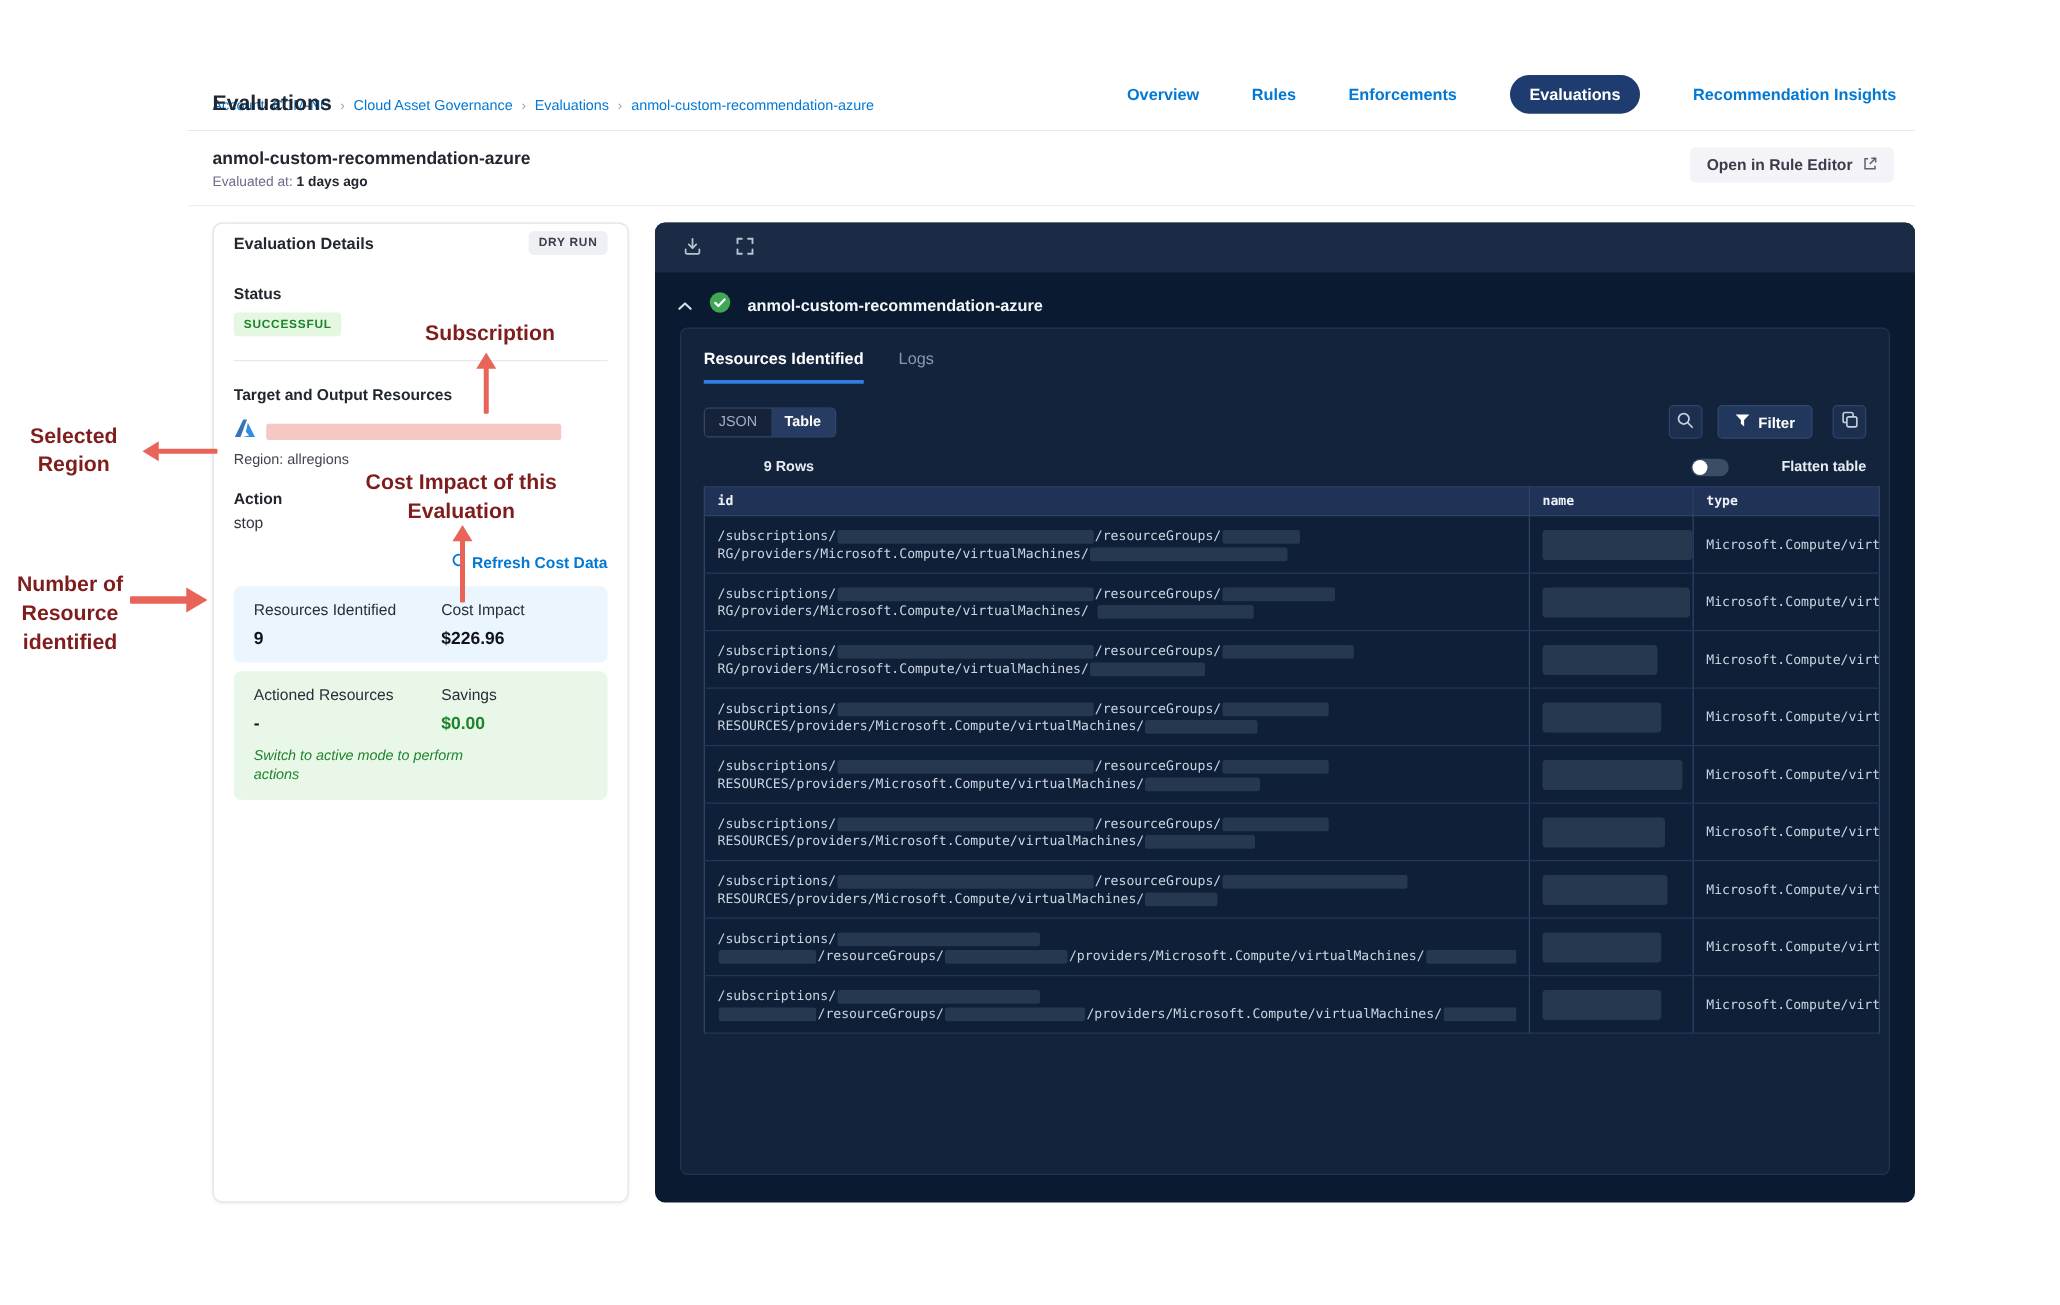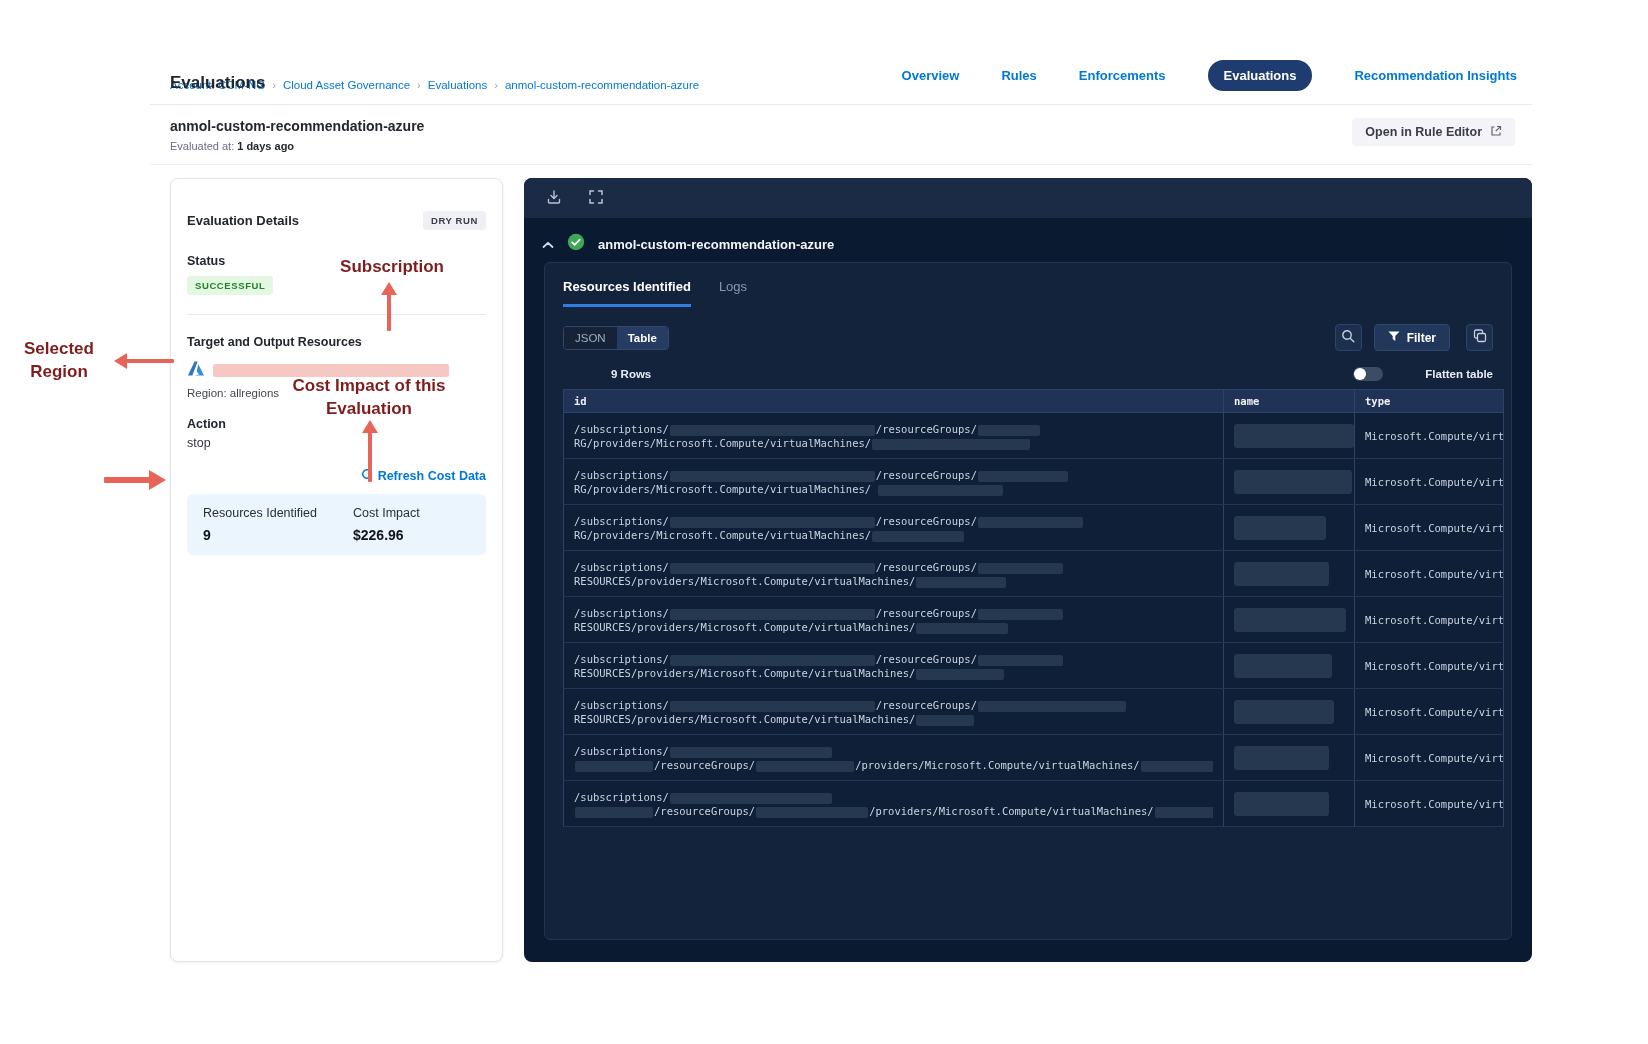--- a/index.html
+++ b/index.html
@@ -17,21 +17,21 @@
   .nav-pill { font-size:13px; font-weight:600; color:#ffffff; background:#1e3c70; border-radius:16px; padding:8px 16px; text-decoration:none; cursor:pointer; }
 
   
   .subheader { position:absolute; left:150px; top:105px; width:1382px; height:60px; border-bottom:1px solid #eeeff4; background:#fff; }
   .sub-title { position:absolute; left:20px; top:13px; font-size:14px; font-weight:700; color:#22272f; }
   .sub-meta { position:absolute; left:20px; top:35px; font-size:11px; color:#6b6d85; }
   .sub-meta b { color:#22272f; margin-left:3px; }
   .rule-editor-btn { position:absolute; right:17px; top:13px; height:28px; display:flex; align-items:center; gap:8px; background:#f3f3f8; border:none; border-radius:4px; padding:0 13px; font-family:"Liberation Sans",sans-serif; font-size:12.5px; font-weight:700; color:#3a3c49; cursor:pointer; }
 
   
-  .details-card { position:absolute; left:170px; top:178px; width:333px; height:784px; background:#fff; border:1px solid #e2e4ec; border-radius:8px; box-shadow:0 1px 3px rgba(30,40,60,.07); padding:32px 16px; }
+  .details-card { position:absolute; left:170px; top:178px; width:333px; height:784px; background:#fff; border:1px solid #e2e4ec; border-radius:8px; box-shadow:0 1px 3px rgba(30,40,60,.07); padding:6px 16px; }
   .dc-row { display:flex; justify-content:space-between; align-items:center; margin-bottom:24px; }
   .dc-title { font-size:13px; font-weight:700; color:#22272f; }
   .dry-run-badge { font-size:9.5px; font-weight:700; letter-spacing:.6px; color:#3a3c49; background:#eef0f3; border-radius:4px; padding:4px 8px; }
   .dc-label { font-size:12.5px; font-weight:700; color:#22272f; margin-bottom:7px; }
   .status-badge { display:inline-block; font-size:9.5px; font-weight:700; letter-spacing:.6px; color:#1e842c; background:#e4f7e0; border-radius:3px; padding:4px 8px; }
   .dc-divider { border:none; border-top:1px solid #e7e9ef; margin:19px 0 20px 0; }
   .target-row { display:flex; align-items:center; gap:8px; margin:12px 0 7px 0; }
   .pink-redaction { width:236px; height:13px; background:#f5c8c4; border-radius:2px; }
   .region-text { font-size:11.5px; color:#41454f; margin-bottom:18px; }
   .action-label { font-size:12.5px; font-weight:700; color:#22272f; margin-bottom:5px; }
@@ -165,20 +165,27 @@
             </svg>
         </span>
         <span>Refresh Cost Data</span>
       </a>
     </div>
     <div class="stat-box blue">
       <div class="stat-label">Resources Identified</div>
       <div class="stat-label">Cost Impact</div>
       <div class="stat-value">9</div>
       <div class="stat-value">$226.96</div>
+    </div>
+    <div class="stat-box green">
+      <div class="stat-label">Actioned Resources</div>
+      <div class="stat-label">Savings</div>
+      <div class="stat-value">-</div>
+      <div class="stat-value green-txt">$0.00</div>
+      <div class="active-note">Switch to active mode to perform actions</div>
     </div>
   </section>
 
   <section class="results-panel">
     <div class="panel-toolbar">
       <button class="icon-btn">
         <span>
           <svg width="16" height="16" viewBox="0 0 16 16" fill="none" stroke="#b9c3d2" stroke-width="1.4" stroke-linecap="round" stroke-linejoin="round">
               <path d="M8 2v7"></path>
               <path d="M5 6.5 8 9.5 11 6.5"></path>
@@ -375,16 +382,17 @@
   <div class="arrow-line-v" style="left:387px; top:294px; height:37px;"></div>
 
   <div class="anno" style="left:8px; top:337px; width:102px;">Selected Region</div>
   <div class="arrow-head-left" style="left:114px; top:353px;"></div>
   <div class="arrow-line-h" style="left:126px; top:359px; width:48px;"></div>
 
   <div class="anno" style="left:286px; top:374px; width:166px;">Cost Impact of this Evaluation</div>
   <div class="arrow-head-up" style="left:362px; top:420px;"></div>
   <div class="arrow-line-v" style="left:368px; top:432px; height:50px;"></div>
 
+  <div class="anno" style="left:4px; top:456px; width:104px;">Number of Resource identified</div>
   <div class="arrow-line-h thick" style="left:104px; top:477px; width:46px;"></div>
   <div class="arrow-head-right" style="left:149px; top:470px;"></div>
 
 </div>
 
 </body></html>

